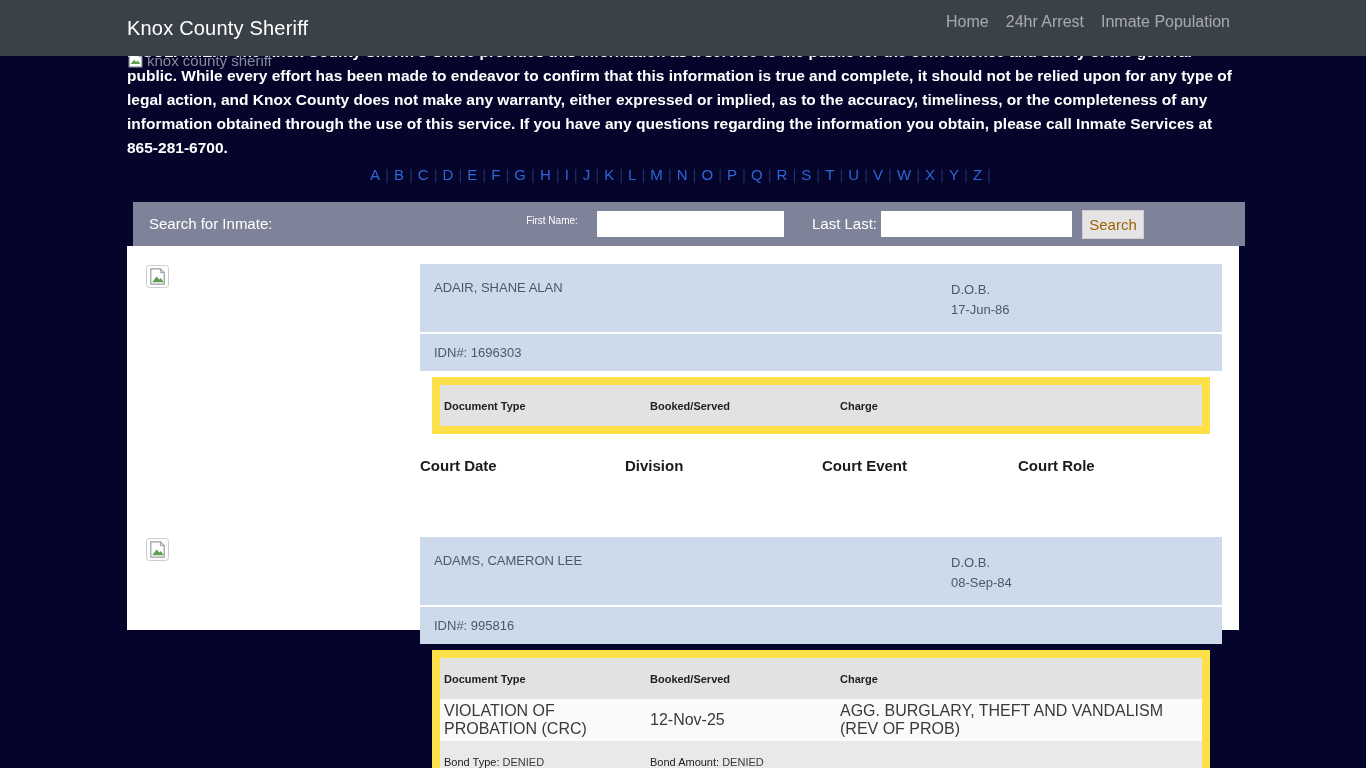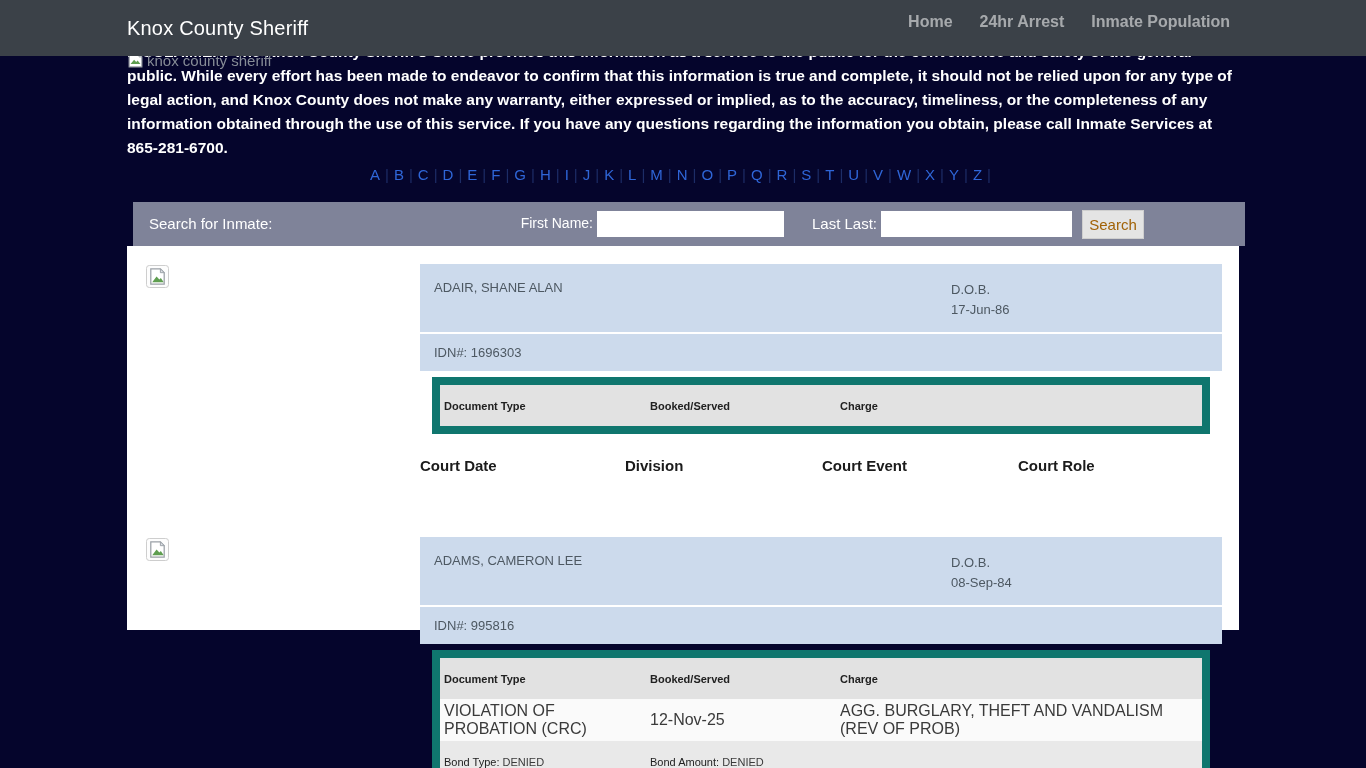--- a/index.html
+++ b/index.html
@@ -16,21 +16,21 @@
     background:#3b4148; z-index:20;
     display:flex; align-items:center;
   }
   .navbar-brand {
     position:absolute; left:127px; top:0; height:56px;
     display:flex; align-items:center;
     color:#ffffff; font-size:20px; font-weight:400; letter-spacing:.2px;
   }
   .navbar-links {
     position:absolute; right:136px; top:0; height:44px;
-    display:flex; align-items:center; gap:27px;font-weight:bold;
+    display:flex; align-items:center; gap:17px;
   }
   .navbar-links span {
     color:rgba(255,255,255,.55); font-size:16px; cursor:pointer; white-space:nowrap;
   }
 
   
   .container { position:absolute; left:127px; top:0; width:1112px; height:768px; }
 
   .disclaimer {
     position:absolute; top:40px; left:0; width:1108px; z-index:1;
@@ -50,21 +50,21 @@
   }
   .alphabet span { color:#2f66d8; cursor:pointer; }
   .alphabet span::after { content:"|"; color:#1d2d66; margin:0 5px; cursor:default; }
 
   
   .searchbar {
     position:absolute; top:202px; left:6px; width:1112px; height:44px;
     background:#7f8399; color:#fff; z-index:2;
   }
   .searchbar .title { position:absolute; left:16px; top:13px; font-size:15px; }
-  .searchbar .fn-label { position:absolute; left:378px; top:13px; width:82px; text-align:right; font-size:14px; }
+  .searchbar .fn-label { position:absolute; left:378px; top:13px; width:82px; text-align:center; font-size:10px; }
   .searchbar .fn-input { position:absolute; left:464px; top:9px; width:187px; height:26px; border:none; background:#fff; font-size:13px; padding:0 6px; }
   .searchbar .ln-label { position:absolute; left:664px; top:13px; width:80px; text-align:right; font-size:15px; }
   .searchbar .ln-input { position:absolute; left:748px; top:9px; width:191px; height:26px; border:none; background:#fff; font-size:13px; padding:0 6px; }
   .searchbar .search-btn {
     position:absolute; left:949px; top:8px; width:62px; height:29px;
     background:#e4e4e4; border:1px solid #cfcfcf; color:#a16207; font-size:15px; cursor:pointer;
     font-family:"Liberation Sans","DejaVu Sans",sans-serif;
   }
 
   
@@ -83,21 +83,21 @@
   .panel .dob-block { position:absolute; left:531px; top:16px; line-height:20px; }
 
   .idn-row {
     position:absolute; left:293px; width:802px; height:37px;
     background:#ccdaec; display:flex; align-items:center; padding:0 14px;
     color:#4d5862; font-size:13px;
   }
 
   .doc-wrapper {
     position:absolute; left:305px; width:778px;
-    background:#0f766e; padding:8px;
+    background:#fde047; padding:8px;
   }
   .doc-row {
     display:grid; grid-template-columns:210px 190px 1fr;
     align-items:center;
   }
   .doc-row > div:first-child { padding-left:4px; }
   .doc-head { background:#e2e2e2; height:41px; font-weight:700; font-size:11px; color:#212121; }
   .doc-data { background:#fafafa; height:42px; font-size:16px; color:#3a3a3a; }
   .doc-bond { background:#e9e9e9; height:41px; font-size:11px; color:#3a3a3a; }
   .doc-bond b { font-weight:400; color:#212121; }

